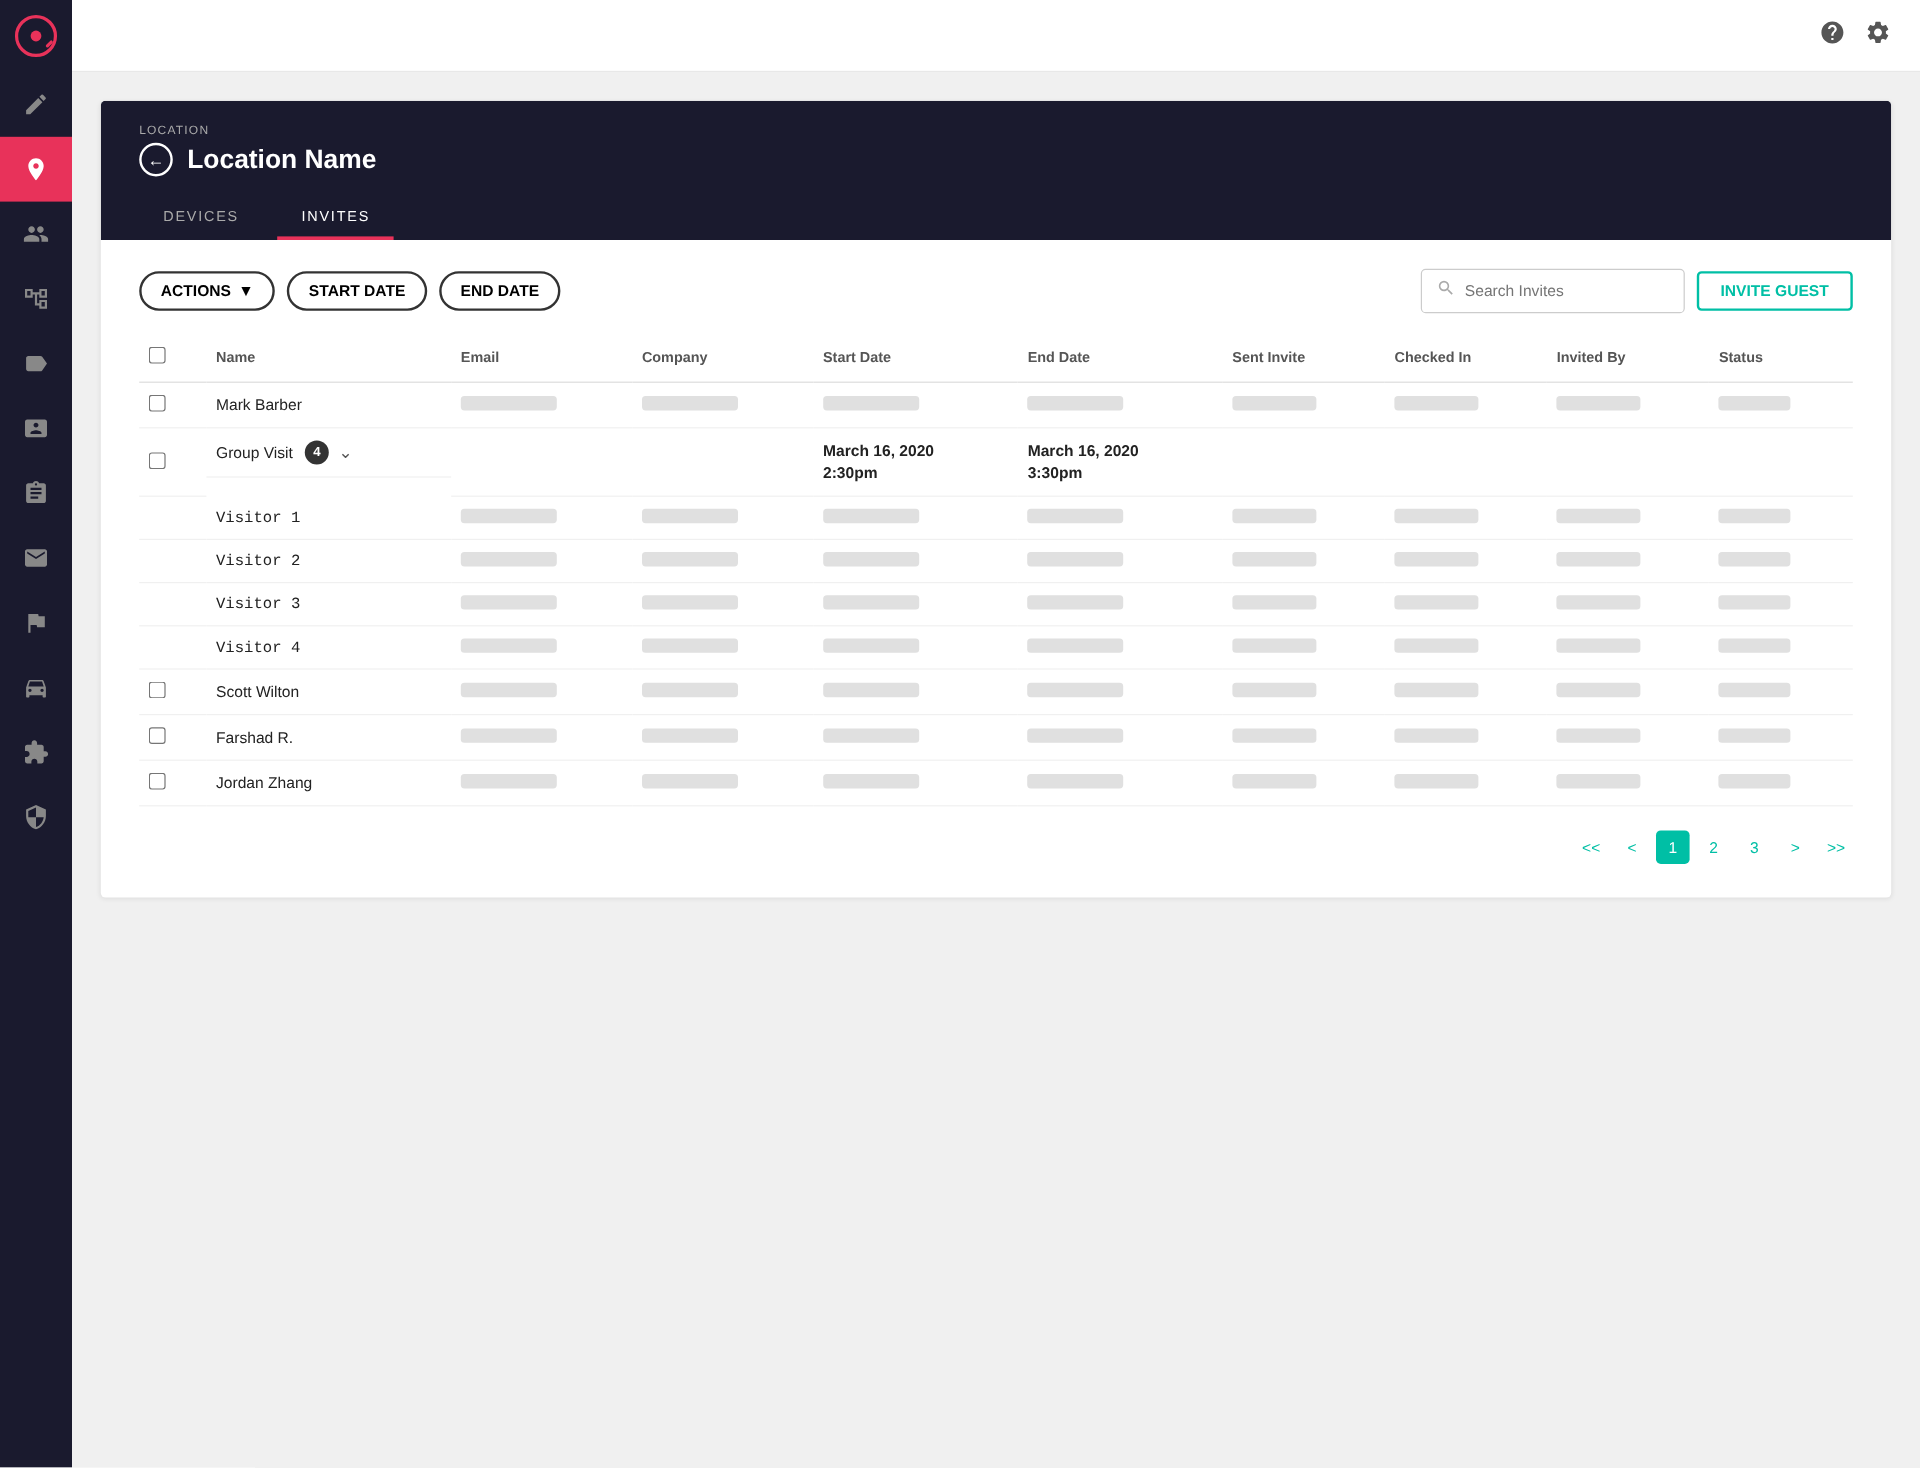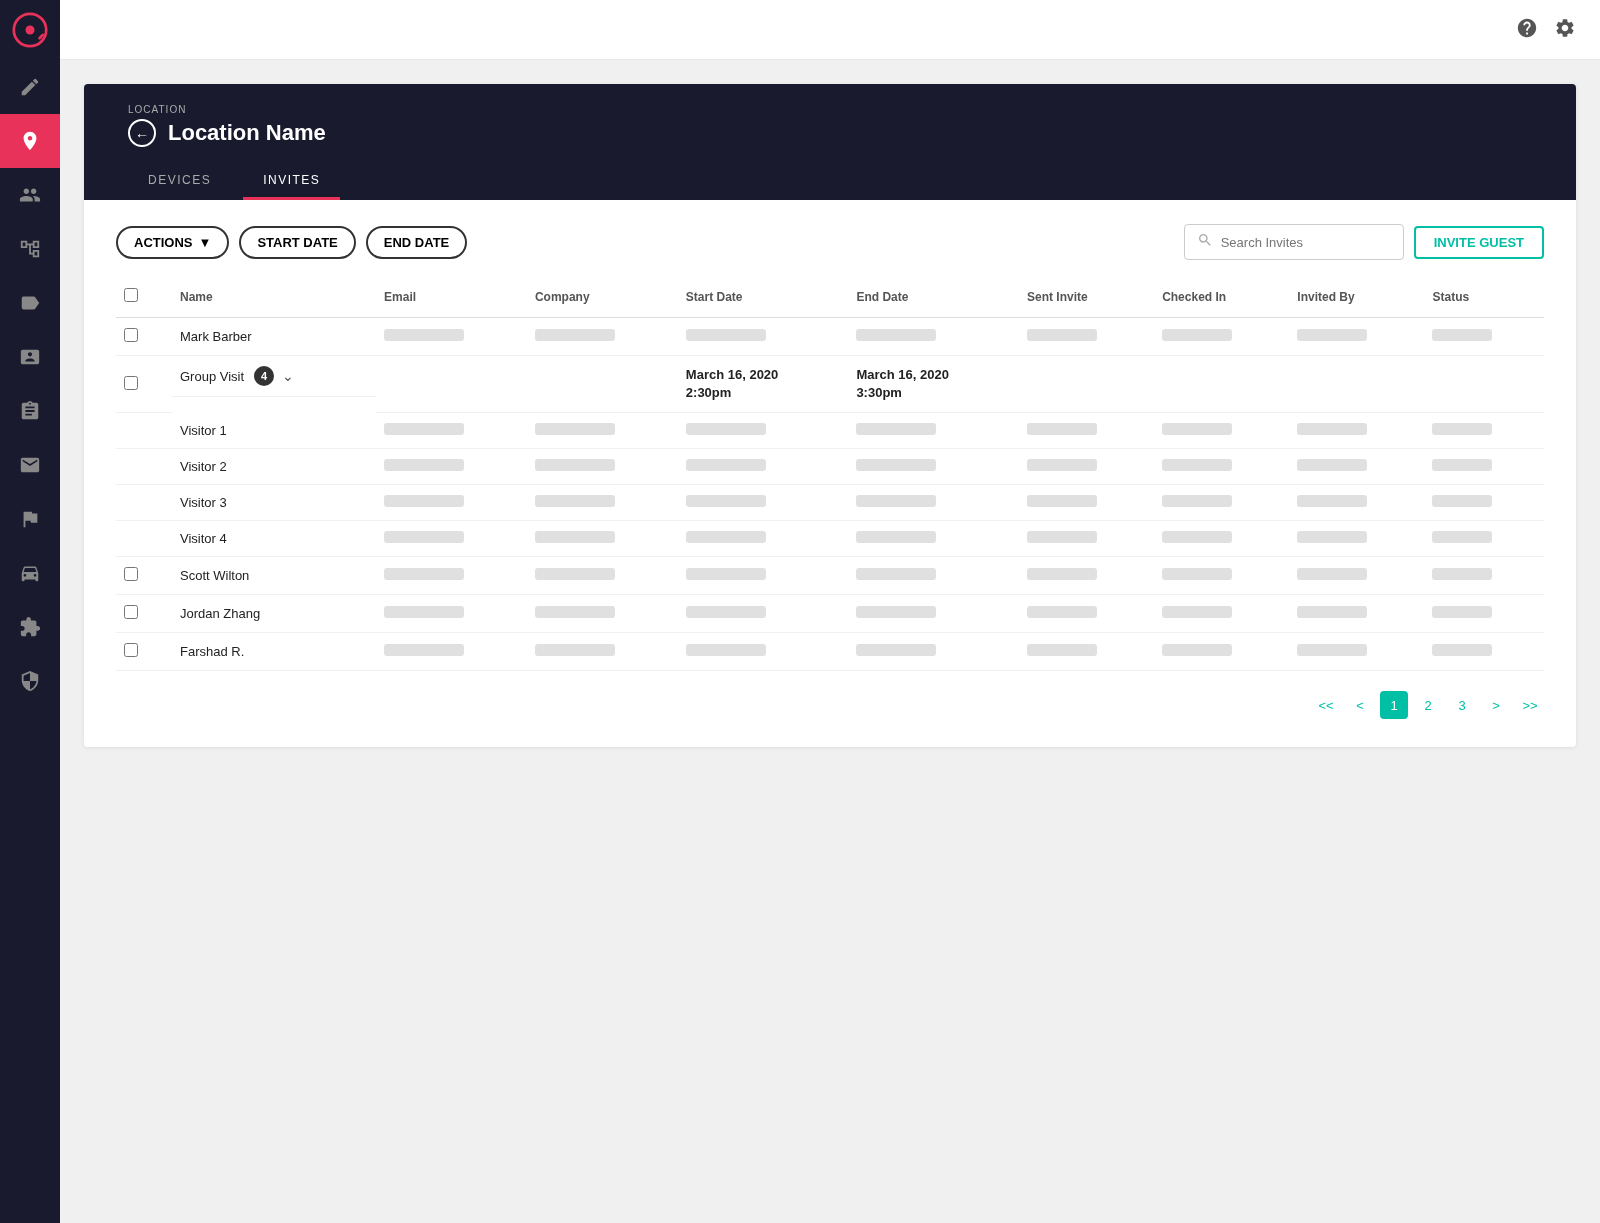--- a/index.html
+++ b/index.html
@@ -79,21 +79,21 @@
     .page-card {
       background: #fff;
       border-radius: 4px;
       overflow: hidden;
       box-shadow: 0 1px 4px rgba(0,0,0,0.08);
     }
 
     
     .page-header {
       background: #1a1a2e;
-      padding: 20px 44px 0;
+      padding: 20px 32px 0;
       color: #fff;
     }
     .breadcrumb {
       font-size: 10px;
       letter-spacing: 1px;
       color: #aaa;
       text-transform: uppercase;
       margin-bottom: 4px;
     }
     .location-title-row {
@@ -270,21 +270,21 @@
     }
     .expand-btn {
       background: none;
       border: none;
       cursor: pointer;
       color: #555;
       font-size: 14px;
       margin-left: 4px;
     }
     .visitor-row td:first-child { padding-left: 48px; }
-    .visitor-name { font-size: 13px; color: #444; }
+    .visitor-name { font-size: 13px; color: #444; font-family: Liberation Mono, monospace; }
 
     .date-cell { font-size: 12px; color: #333; line-height: 1.4; font-weight: bold; }
 
     
     .pagination {
       display: flex;
       justify-content: flex-end;
       align-items: center;
       gap: 6px;
       padding: 20px 0 4px;
@@ -542,34 +542,34 @@
               <td><span class="skeleton" style="width:80px;"></span></td>
               <td><span class="skeleton" style="width:80px;"></span></td>
               <td><span class="skeleton" style="width:70px;"></span></td>
               <td><span class="skeleton" style="width:70px;"></span></td>
               <td><span class="skeleton" style="width:70px;"></span></td>
               <td><span class="skeleton" style="width:60px;"></span></td>
             </tr>
 
             <tr class="table-row">
               <td><input type="checkbox" style=""></td>
-              <td>Jordan Zhang</td>
+              <td>Farshad R.</td>
               <td><span class="skeleton" style="width:80px;"></span></td>
               <td><span class="skeleton" style="width:80px;"></span></td>
               <td><span class="skeleton" style="width:80px;"></span></td>
               <td><span class="skeleton" style="width:80px;"></span></td>
               <td><span class="skeleton" style="width:70px;"></span></td>
               <td><span class="skeleton" style="width:70px;"></span></td>
               <td><span class="skeleton" style="width:70px;"></span></td>
               <td><span class="skeleton" style="width:60px;"></span></td>
             </tr>
 
             <tr class="table-row">
               <td><input type="checkbox" style=""></td>
-              <td>Farshad R.</td>
+              <td>Jordan Zhang</td>
               <td><span class="skeleton" style="width:80px;"></span></td>
               <td><span class="skeleton" style="width:80px;"></span></td>
               <td><span class="skeleton" style="width:80px;"></span></td>
               <td><span class="skeleton" style="width:80px;"></span></td>
               <td><span class="skeleton" style="width:70px;"></span></td>
               <td><span class="skeleton" style="width:70px;"></span></td>
               <td><span class="skeleton" style="width:70px;"></span></td>
               <td><span class="skeleton" style="width:60px;"></span></td>
             </tr>
 

